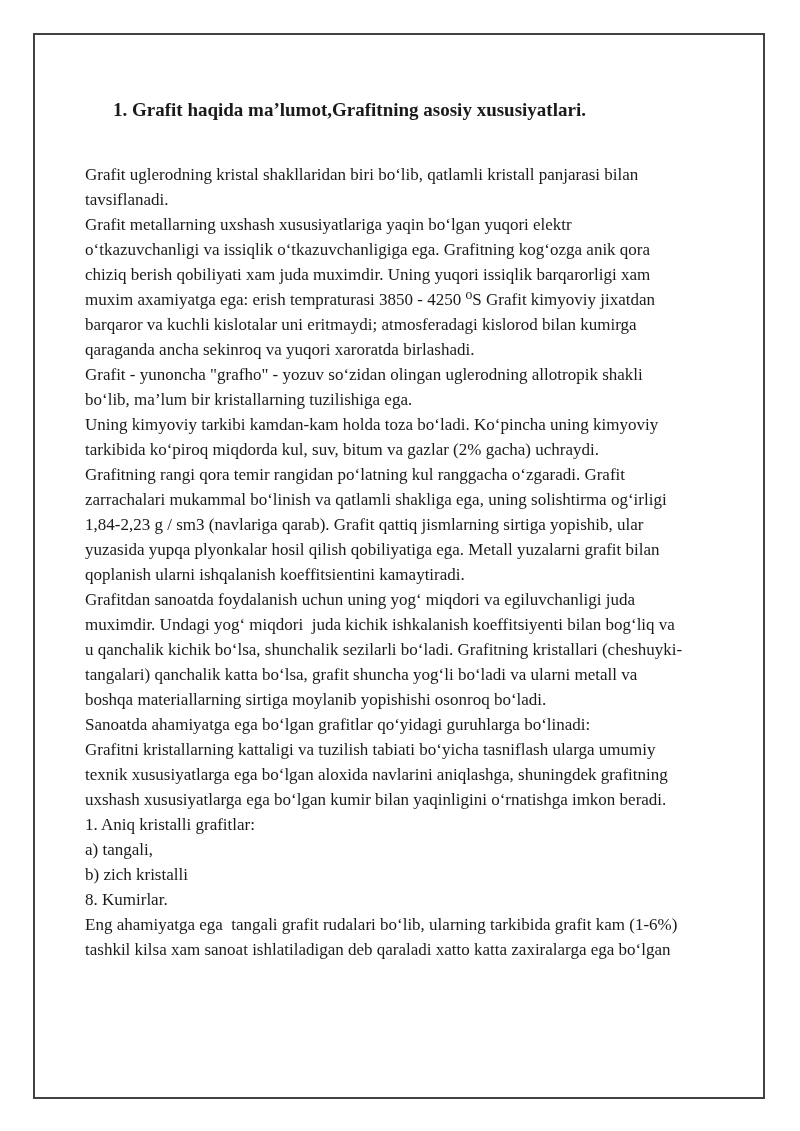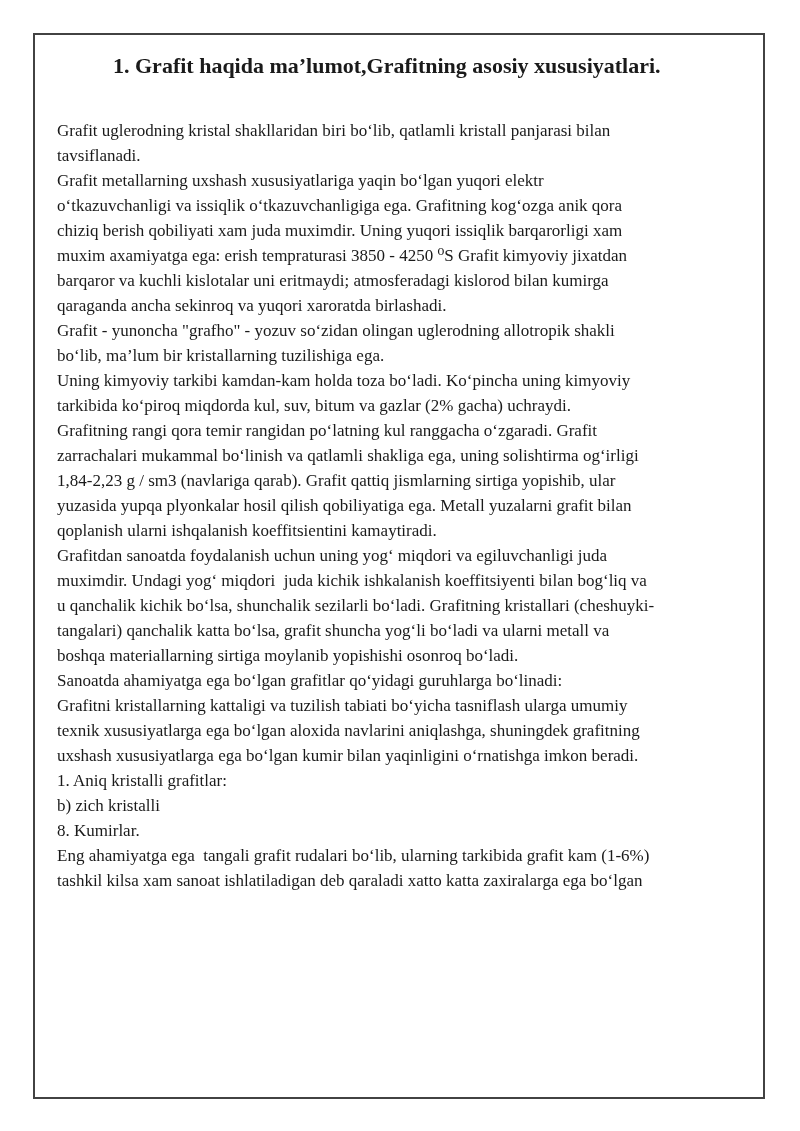--- a/index.html
+++ b/index.html
@@ -16,28 +16,28 @@
     top: 33px;
     width: 728px;
     height: 1062px;
     border: 2px solid #424242;
     background: #ffffff;
     box-sizing: content-box;
     font-family: "Liberation Serif", "DejaVu Serif", serif;
     color: #1a1a1a;
   }
   .doc-title {
-    margin: 18px 20px 0 78px;
-    font-size: 22px;
+    margin: 62px 20px 0 78px;
+    font-size: 19px;
     font-weight: bold;
     line-height: 25px;
     white-space: pre-wrap;
   }
   .doc-body {
-    margin: 40px 0 0 22px;
+    margin: 40px 0 0 50px;
     padding-right: 2px;
     font-size: 17px;
     line-height: 25px;
   }
   .para {
     margin: 0;
     white-space: pre-wrap;
     word-wrap: break-word;
   }
 </style>
@@ -67,18 +67,19 @@
       <div class="para">Grafitdan sanoatda foydalanish uchun uning yog‘ miqdori va egiluvchanligi juda
 muximdir. Undagi yog‘ miqdori  juda kichik ishkalanish koeffitsiyenti bilan bog‘liq va
 u qanchalik kichik bo‘lsa, shunchalik sezilarli bo‘ladi. Grafitning kristallari (cheshuyki-
 tangalari) qanchalik katta bo‘lsa, grafit shuncha yog‘li bo‘ladi va ularni metall va
 boshqa materiallarning sirtiga moylanib yopishishi osonroq bo‘ladi.</div>
       <div class="para">Sanoatda ahamiyatga ega bo‘lgan grafitlar qo‘yidagi guruhlarga bo‘linadi:</div>
       <div class="para">Grafitni kristallarning kattaligi va tuzilish tabiati bo‘yicha tasniflash ularga umumiy
 texnik xususiyatlarga ega bo‘lgan aloxida navlarini aniqlashga, shuningdek grafitning
 uxshash xususiyatlarga ega bo‘lgan kumir bilan yaqinligini o‘rnatishga imkon beradi.</div>
       <div class="para">1. Aniq kristalli grafitlar:</div>
+      <div class="para">a) tangali,</div>
       <div class="para">b) zich kristalli</div>
       <div class="para">8. Kumirlar.</div>
       <div class="para">Eng ahamiyatga ega  tangali grafit rudalari bo‘lib, ularning tarkibida grafit kam (1-6%)
 tashkil kilsa xam sanoat ishlatiladigan deb qaraladi xatto katta zaxiralarga ega bo‘lgan</div>
     </div>
 </div>
 
 </body></html>

